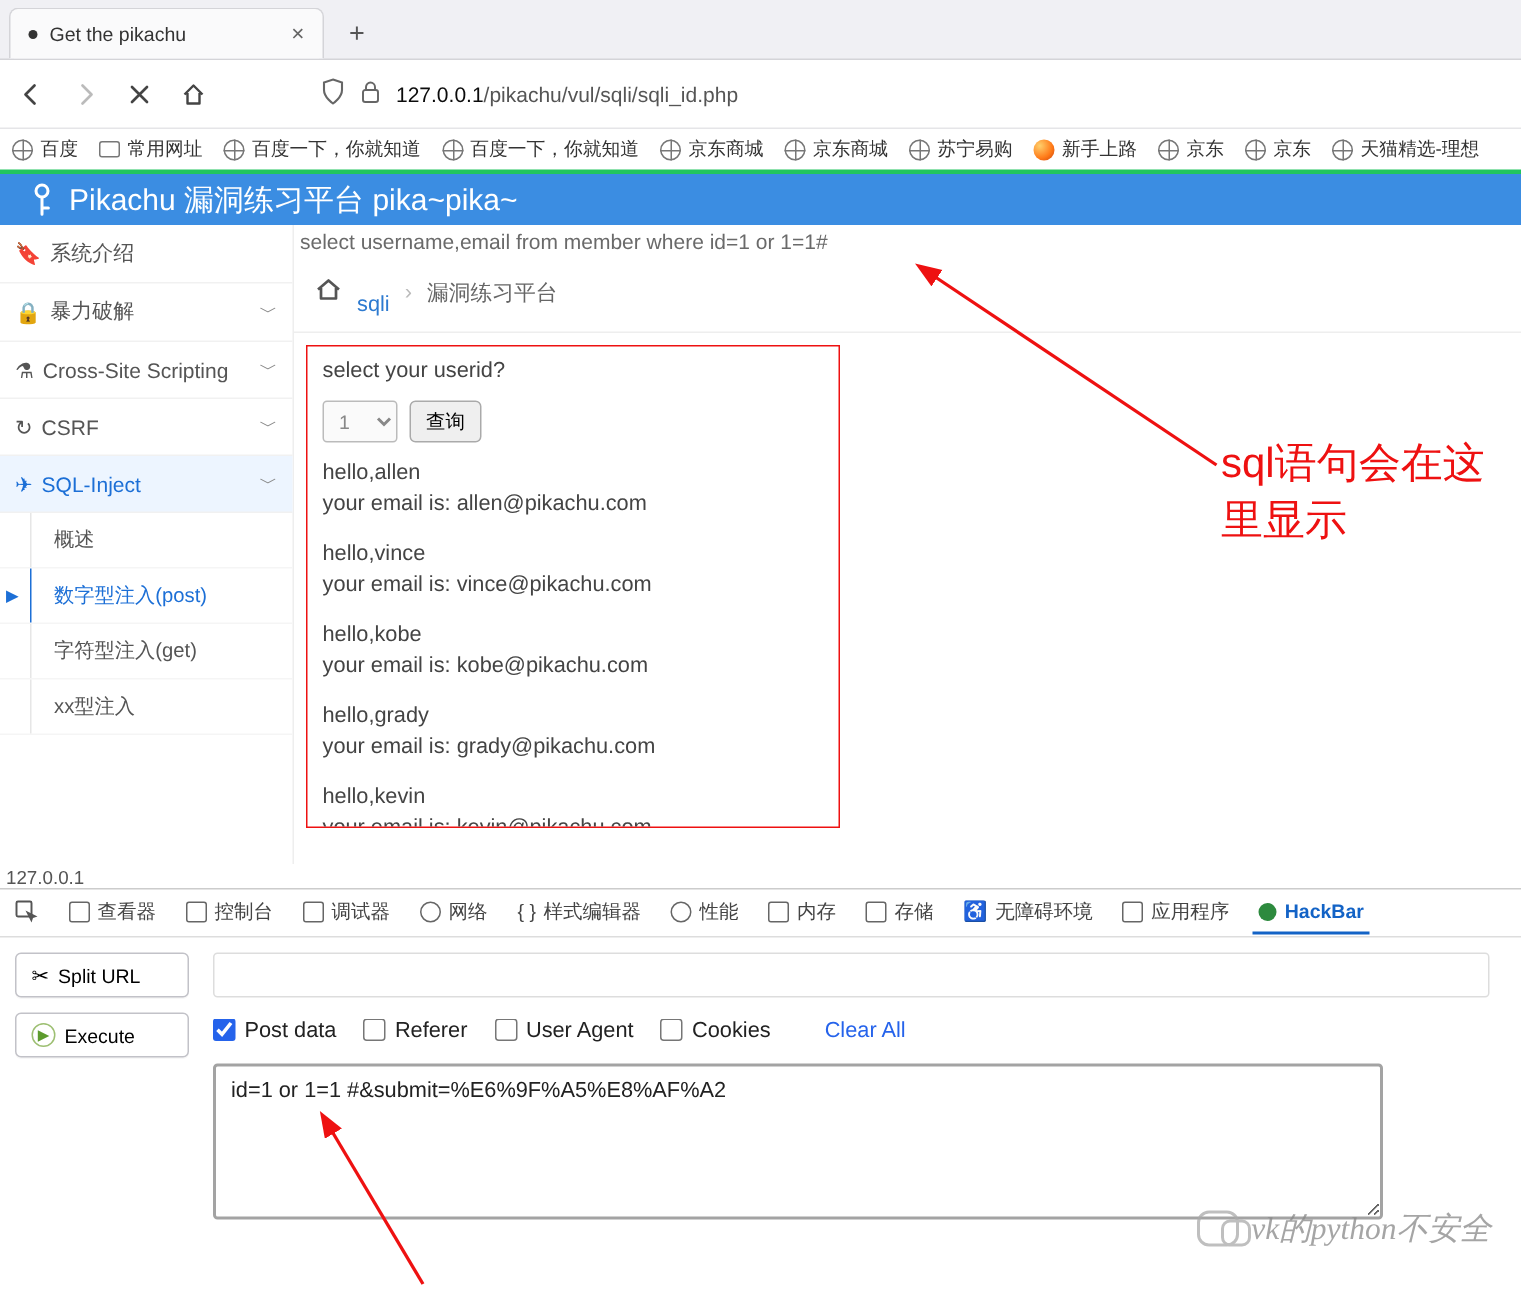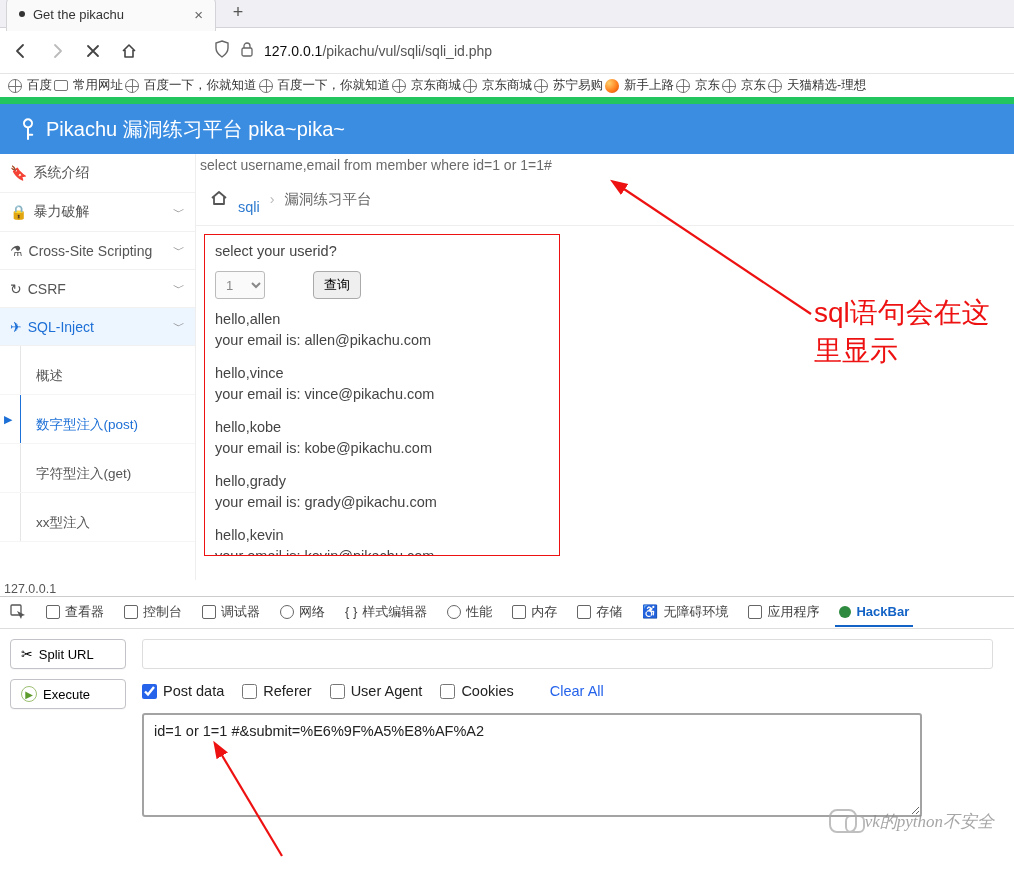--- a/index.html
+++ b/index.html
@@ -1,73 +1,73 @@
 <!DOCTYPE html>
 <html><head>
 <meta charset="utf-8">
 <style>
   * { box-sizing: border-box; margin: 0; padding: 0; }
   body { font-family: -apple-system, "Segoe UI", Arial, sans-serif; font-size: 13px; color: #333; background: #fff; width: 1014px; height: 869px; overflow: hidden; position: relative; }
 
   
-  .tabbar { height: 28px; background: #f0f0f4; display: flex; align-items: center; border-bottom: 1px solid #d4d4d8; }
+  .tabbar { height: 40px; background: #f0f0f4; display: flex; align-items: flex-end; border-bottom: 1px solid #d4d4d8; }
   .tab { display: flex; align-items: center; gap: 8px; background: #fafafb; border: 1px solid #d4d4d8; border-bottom: none; border-radius: 6px 6px 0 0; height: 34px; padding: 0 12px; margin-left: 6px; min-width: 210px; }
   .tab .dot { width: 6px; height: 6px; border-radius: 50%; background: #333; }
   .tab .close { margin-left: auto; font-size: 15px; color: #666; cursor: pointer; }
   .newtab { width: 28px; height: 28px; display: flex; align-items: center; justify-content: center; color: #555; font-size: 18px; margin-left: 8px; margin-bottom: 3px; }
 
   
   .navbar { height: 46px; display: flex; align-items: center; padding: 0 10px; gap: 14px; border-bottom: 1px solid #e5e5e8; }
   .navbtn { width: 22px; height: 22px; display: flex; align-items: center; justify-content: center; color: #555; }
   .navbtn.disabled { color: #bbb; }
   .urlarea { flex: 1; display: flex; align-items: center; gap: 10px; padding-left: 60px; }
   .shield, .lockico { color: #666; }
   .urltext { color: #555; font-size: 14px; }
   .urltext .host { color: #0b0b0b; }
 
   
-  .bookbar { height: 30px; display: flex; align-items: center; gap: 2px; padding: 0 8px; border-bottom: 7px solid #22c55e; overflow: hidden; white-space: nowrap; }
+  .bookbar { height: 30px; display: flex; align-items: center; gap: 14px; padding: 0 8px; border-bottom: 3px solid #22c55e; overflow: hidden; white-space: nowrap; }
   .bm { display: inline-flex; align-items: center; gap: 5px; color: #333; font-size: 12.5px; cursor: pointer; }
   .bm .globe { width: 14px; height: 14px; border: 1.2px solid #777; border-radius: 50%; position: relative; }
   .bm .globe::before { content:""; position:absolute; left:50%; top:-1px; bottom:-1px; width:1px; background:#777; }
   .bm .globe::after { content:""; position:absolute; top:50%; left:-1px; right:-1px; height:1px; background:#777; }
   .bm .folder { width: 14px; height: 11px; border:1.2px solid #777; border-radius:2px; position:relative; }
   .bm .fox { width:14px; height:14px; border-radius:50%; background:radial-gradient(circle at 30% 30%, #ffcf6b, #ff7a18 60%, #c8410e); }
 
   
-  .pagehdr { background: #3b8de2; color: #fff; height: 50px; display: flex; align-items: center; padding: 0 18px; font-size: 20px; }
+  .pagehdr { background: #3b8de2; color: #fff; height: 34px; display: flex; align-items: center; padding: 0 18px; font-size: 20px; }
   .keyico { display:inline-block; transform: rotate(45deg); margin-right: 8px; }
   .keyico svg { display:block; }
 
   
   .main { display: flex; height: 426px; background: #fff; }
   .sidebar { width: 196px; border-right: 1px solid #eee; }
   .side-item { display: flex; align-items: center; gap: 6px; padding: 10px 10px; border-bottom: 1px solid #f1f1f1; color: #555; cursor: pointer; position: relative; font-size: 14px; }
   .side-item .chev { margin-left: auto; color: #888; font-size: 12px; }
   .side-item.active { background: #edf5ff; color: #1c6fd6; }
   .side-item.active::after { content: ""; position: absolute; right: -10px; top: 50%; transform: translateY(-50%); border: 10px solid transparent; border-left-color: #edf5ff; }
-  .side-sub { padding: 21px 10px 9px 36px; border-bottom: 1px solid #f5f5f5; color: #555; cursor:pointer; font-size: 13.5px; position: relative; }
+  .side-sub { padding: 9px 10px 9px 36px; border-bottom: 1px solid #f5f5f5; color: #555; cursor:pointer; font-size: 13.5px; position: relative; }
   .side-sub::before { content:""; position:absolute; left:20px; top:0; bottom:0; width:1px; background:#e6e6e6; }
   .side-sub.selected { color: #1c6fd6; }
   .side-sub.selected::before { background:#1c6fd6; }
   .side-sub.selected::marker{color:#1c6fd6;}
   .side-sub.selected .arrowmrk{position:absolute;left:4px;top:50%;transform:translateY(-50%);color:#1c6fd6;font-size:11px;}
 
   .content { flex: 1; position: relative; overflow: hidden; }
   .sqltext { padding: 3px 4px 2px; color: #6a6a6a; font-size: 14px; }
   .crumbs { display: flex; align-items: center; gap: 10px; padding: 8px 14px 10px; border-bottom: 1px solid #eee; color: #666; font-size: 14.5px; }
   .crumbs .home { color: #555; }
   .crumbs a { color: #2d7ad0; text-decoration: none; margin-top: 16px; }
   .crumbs .sep { color: #bbb; }
 
   .resultbox { margin: 8px 0 0 8px; width: 356px; height: 322px; border: 1.5px solid #e11; padding: 8px 10px; overflow: hidden; }
   .resultbox .prompt { color: #444; font-size: 14.5px; margin-bottom: 12px; }
   .selrow { display: flex; gap: 8px; align-items: center; margin-bottom: 10px; }
   .selrow select { width: 50px; height: 28px; border:1px solid #bbb; border-radius:3px; background:#fafafa; color:#888; font-size: 13px; padding-left:6px; }
-  .selrow button { height: 28px; border:1px solid #aaa; border-radius:4px; background:#efefef; padding: 0 10px; font-size:13px; cursor:pointer;margin-left:40px; }
+  .selrow button { height: 28px; border:1px solid #aaa; border-radius:4px; background:#efefef; padding: 0 10px; font-size:13px; cursor:pointer; }
   .rec { margin: 6px 0 12px; font-size: 14.5px; color: #444; line-height: 1.45; }
 
   .annotation { position: absolute; left: 618px; top: 140px; color: #e11; font-size: 28px; font-family: "Helvetica Neue", Arial, sans-serif; }
   .arrow1 { position:absolute; left:415px; top:25px; pointer-events:none; }
 
   .statusline { font-size: 12.5px; color: #555; padding: 2px 4px 0; }
 
   
   .devtools { border-top: 1px solid #ccc; }
   .devtabs { height: 32px; display: flex; align-items: center; gap: 12px; padding: 0 6px; border-bottom: 1px solid #ddd; font-size: 13px; color: #444; }
@@ -78,28 +78,28 @@
 
   .hackpanel { display: flex; }
   .hackside { width: 136px; padding: 10px 10px; display:flex; flex-direction:column; gap:10px; }
   .hbtn { display:flex; align-items:center; gap:6px; border:1px solid #c2c2c8; background:#fff; border-radius:4px; height:30px; padding: 0 10px; font-size:13px; box-shadow: 0 1px 0 rgba(0,0,0,.03); cursor:pointer; }
   .hbtn .dotico { width:16px; height:16px; border-radius:50%; border:1px solid #9dbf72; display:flex; align-items:center; justify-content:center; color:#5d9b2d; font-size:10px; }
   .hbtn .scissor { font-size:14px; }
 
   .hackright { flex:1; padding: 10px 12px 0 6px; }
   .hackurl { height:30px; border:1px solid #ddd; border-radius:3px; width:99%; margin-bottom: 14px; }
   .checksrow { display:flex; align-items:center; gap:18px; font-size:14.5px; color:#222; margin-bottom: 14px; }
-  .checksrow label { display:inline-flex; align-items:center; gap:6px; cursor:pointer; }
+  .checksrow label { display:inline-flex; gap:6px; cursor:pointer; }
   .checksrow input[type=checkbox]{ width:15px; height:15px; accent-color:#2563eb; }
   .clearall { color:#2563eb; cursor:pointer; margin-left: 18px; }
   .payload { width: 780px; height: 104px; border:2px solid #a3a3a3; border-radius:3px; padding: 8px 10px; font-size: 14.5px; color:#222; resize: both; font-family: Arial, sans-serif; }
 
   .arrow2 { position:absolute; left:172px; top:746px; pointer-events:none; }
 
-  .watermark { position:absolute; right:20px; bottom:36px; display:flex; align-items:center; gap:8px; color:#888; font-size:17px; font-style:italic; opacity:.75; font-family: "Georgia", serif; }
+  .watermark { position:absolute; right:20px; bottom:36px; display:flex; align-items:center; gap:8px; color:#888; font-size:21px; font-style:italic; opacity:.75; font-family: "Georgia", serif; }
   .watermark .wx { width:28px; height:24px; border:2px solid #aaa; border-radius:8px; position:relative; }
   .watermark .wx::after{content:"";position:absolute;right:-10px;top:4px;width:16px;height:14px;border:2px solid #aaa;border-radius:6px;}
 
   svg { overflow: visible; }
 </style>
 </head>
 <body>
 
 <div class="tabbar">
   <div class="tab">

